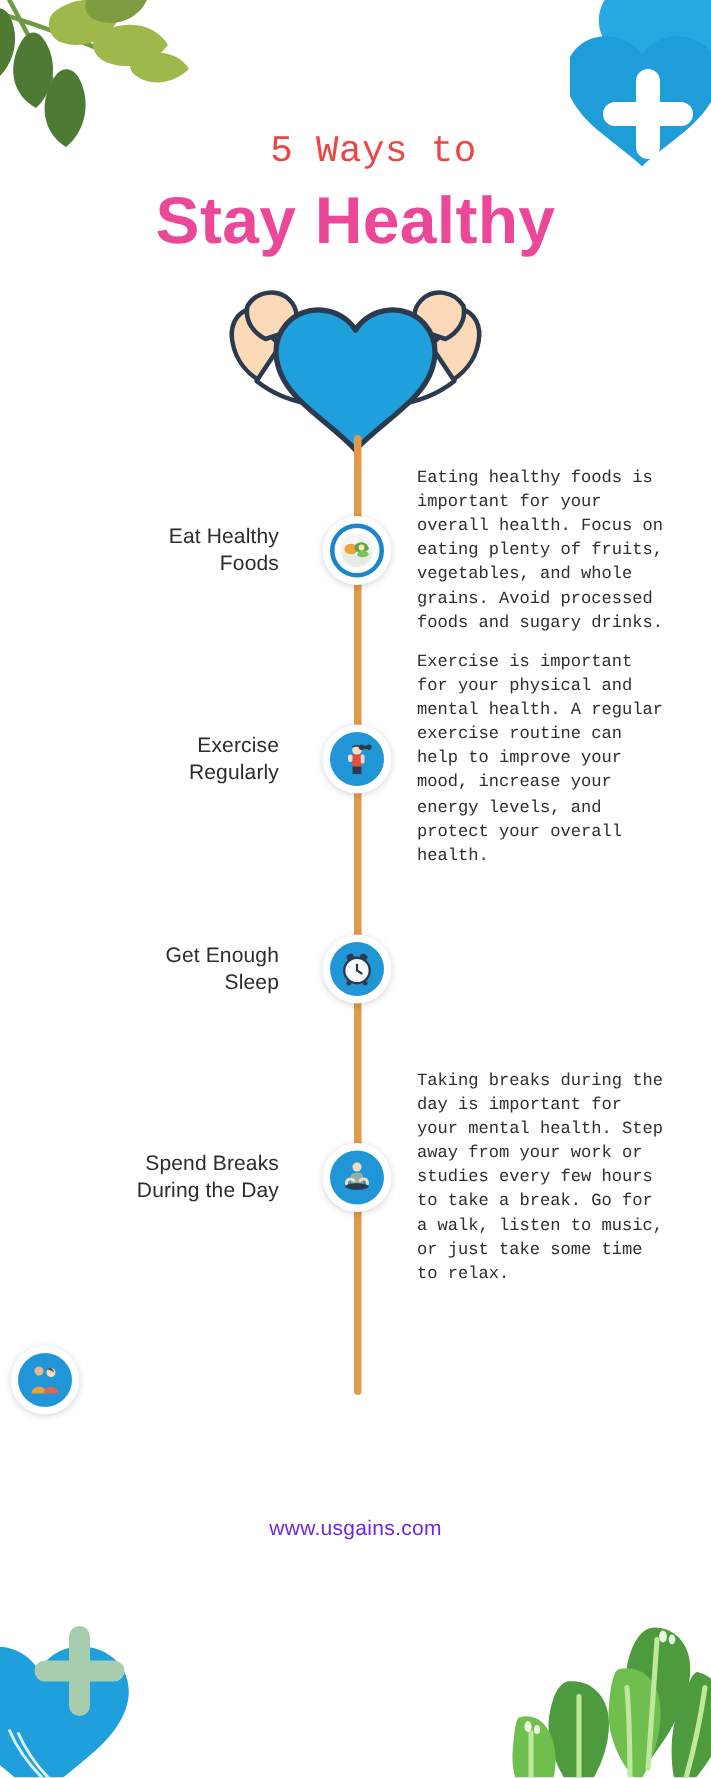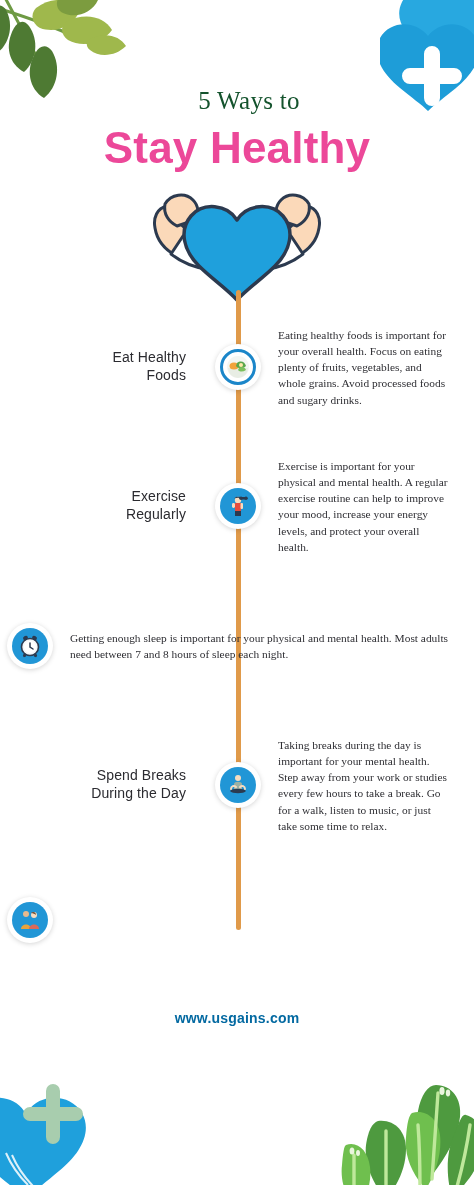--- a/index.html
+++ b/index.html
@@ -28,24 +28,24 @@
   .deco-heart-bl  { bottom: -14px; left: -18px; }
   .deco-leaves-br { bottom: -16px; right: -18px; }
 
   
   .header {
     position: relative;
     padding-top: 88px;
     text-align: center;
   }
   .eyebrow {
-    font-family: Liberation Serif, serif;
+    font-family: Liberation Mono, monospace;
     font-size: 25px;
     font-weight: 400;
-    color: #14532d;
+    color: #ef4444;
     letter-spacing: 0.3px;
     line-height: 1;
     margin-left: 24px;
   }
   .headline {
     font-family: "Liberation Sans", sans-serif;
     font-size: 44px;
     font-weight: 700;
     color: #ec4899;
     letter-spacing: 0.2px;
@@ -125,37 +125,37 @@
     overflow: hidden;
   }
   .badge.ring .badge-inner {
     background: #ffffff;
     border: 3px solid #1B86C9;
     box-sizing: border-box;
   }
   .row-body {
     flex: 1;
     padding-left: 10px;
-    padding-right: 22px;
-    font-family: Liberation Serif, serif;
+    padding-right: 30px;
+    font-family: Liberation Mono, monospace;
     font-size: 11.4px;
     line-height: 1.42;
     color: #2E2E33;
   }
   .row-body p { margin: 0; }
 
   
   .footer {
     position: relative;
     text-align: center;
     margin-top: 30px;
     font-family: "Liberation Sans", sans-serif;
     font-size: 14px;
-    font-weight: 700;
-    color: #0369a1;
+    font-weight: 400;
+    color: #6d28d9;
     letter-spacing: 0.2px;
     z-index: 4;
   }
 </style>
 </head>
 <body>
 
 <div class="poster">
 
   <div class="deco deco-leaves-tl">
@@ -257,38 +257,39 @@
             </svg>
           </div>
         </div>
       </div>
       <div class="row-body">
         <p>Exercise is important for your physical and mental health. A regular exercise routine can help to improve your mood, increase your energy levels, and protect your overall health.</p>
       </div>
     </div>
 
     <div class="row" style="min-height:128px;">
+      <div class="row-title">
+        <div>Get Enough</div>
+        <div>Sleep</div>
+      </div>
       <div class="row-badge">
         <div class="badge">
           <div class="badge-inner">
             <svg width="26" height="26" viewBox="0 0 26 26">
               <circle cx="13" cy="14" r="8.5" fill="#F4F7F9" stroke="#2C3A4F" stroke-width="1.6"></circle>
               <circle cx="13" cy="14" r="6" fill="#ffffff"></circle>
               <path d="M13 10 v4 l3 2" stroke="#2C3A4F" stroke-width="1.5" fill="none" stroke-linecap="round"></path>
               <rect x="6" y="3" width="5" height="4" rx="2" fill="#2C3A4F" transform="rotate(-28 8.5 5)"></rect>
               <rect x="15" y="3" width="5" height="4" rx="2" fill="#2C3A4F" transform="rotate(28 17.5 5)"></rect>
               <rect x="6" y="21" width="3" height="3" rx="1" fill="#2C3A4F" transform="rotate(-20 7.5 22.5)"></rect>
               <rect x="17" y="21" width="3" height="3" rx="1" fill="#2C3A4F" transform="rotate(20 18.5 22.5)"></rect>
             </svg>
           </div>
         </div>
       </div>
-      <div class="row-body">
-        <p>Getting enough sleep is important for your physical and mental health. Most adults need between 7 and 8 hours of sleep each night.</p>
-      </div>
     </div>
 
     <div class="row" style="min-height:150px;">
       <div class="row-title">
         <div>Spend Breaks</div>
         <div>During the Day</div>
       </div>
       <div class="row-badge">
         <div class="badge">
           <div class="badge-inner">

